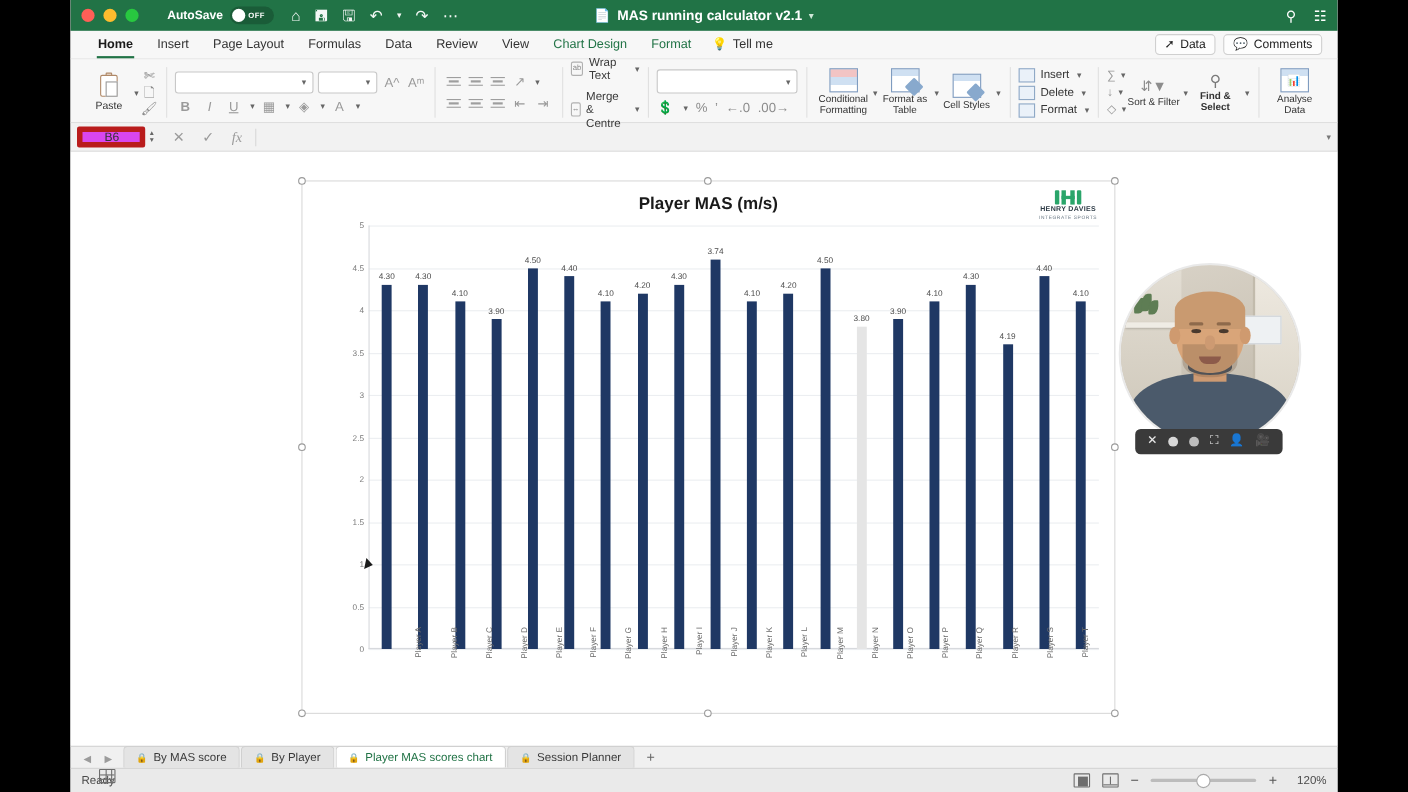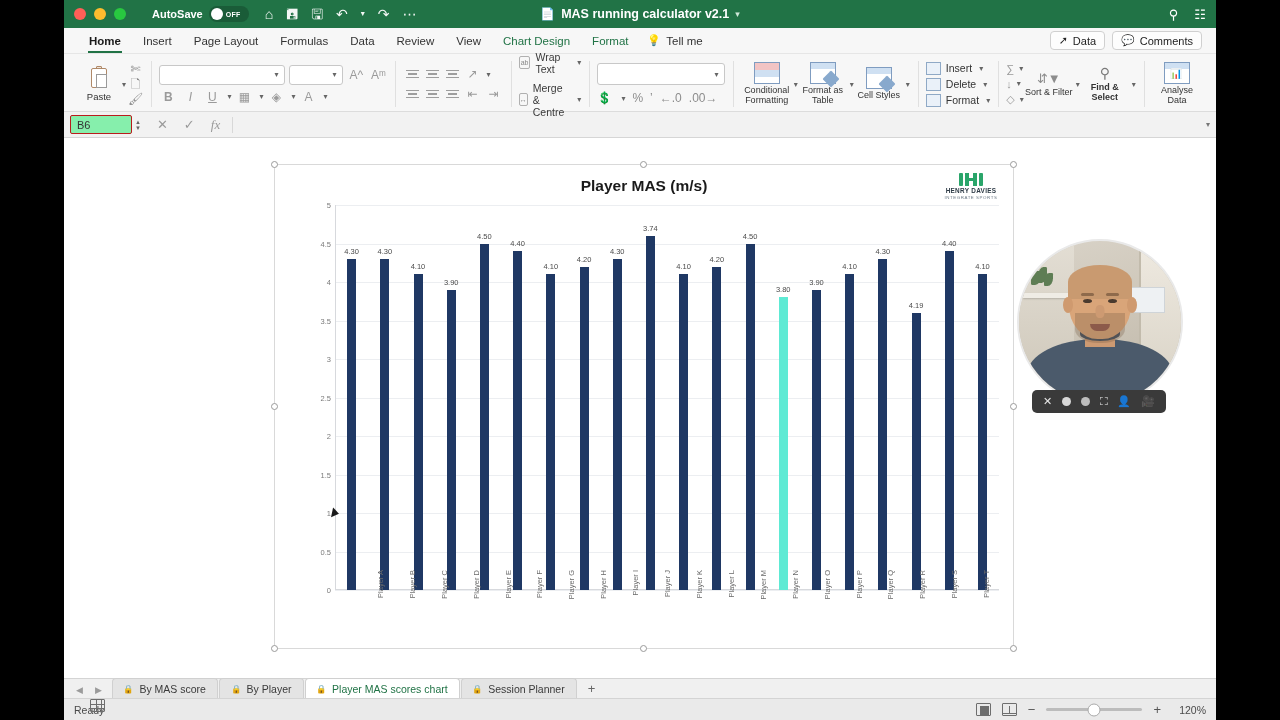--- a/index.html
+++ b/index.html
@@ -127,23 +127,23 @@
 
   .editcol { display:flex; flex-direction:column; gap:3px; justify-content:center; }
   .erow { display:flex; align-items:center; gap:3px; font-size:11px; color:#999;}
 
   
   .formulabar {
     height: 26px; background: #f2f2f2; display: flex; align-items: center;
     border-bottom: 1px solid #d6d6d6; padding: 0 6px;
   }
   .namebox {
-    width: 62px; height: 19px; background: #86efac; border: 1px solid #b91c1c;
+    width: 62px; height: 19px; background: #d946ef; border: 5px solid #b91c1c;
     border-radius: 2px; font-size: 11px; color: #333; display: flex; align-items: center;
-    padding-left: 6px;
+    padding-left: 20px;
   }
   .spin { display: flex; flex-direction: column; font-size: 6px; color: #666; margin-left: 3px; line-height: 6px; }
   .fbtns { display: flex; align-items: center; gap: 16px; margin-left: 16px; color: #9a9a9a; font-size: 13px; }
   .fbtns .fx { font-style: italic; font-family: "Liberation Serif", serif; }
   .fsep { width: 1px; height: 16px; background: #d8d8d8; margin-left: 12px; }
   .finput { flex: 1; height: 19px; margin-left: 10px; }
   .fcaret { font-size: 8px; color: #666; margin-right: 2px; }
 
   
   .sheet {
@@ -718,21 +718,21 @@
                   <div class="bar" style="height: 84%; background: rgb(31, 56, 100);">
                     <div class="dlab">4.20</div>
                   </div>
                 </div>
                 <div class="bcol">
                   <div class="bar" style="height: 90%; background: rgb(31, 56, 100);">
                     <div class="dlab">4.50</div>
                   </div>
                 </div>
                 <div class="bcol">
-                  <div class="bar" style="height: 76%; background: #5eead4;">
+                  <div class="bar" style="height: 76%; background: #e5e5e5;">
                     <div class="dlab">3.80</div>
                   </div>
                 </div>
                 <div class="bcol">
                   <div class="bar" style="height: 78%; background: rgb(31, 56, 100);">
                     <div class="dlab">3.90</div>
                   </div>
                 </div>
                 <div class="bcol">
                   <div class="bar" style="height: 82%; background: rgb(31, 56, 100);">

